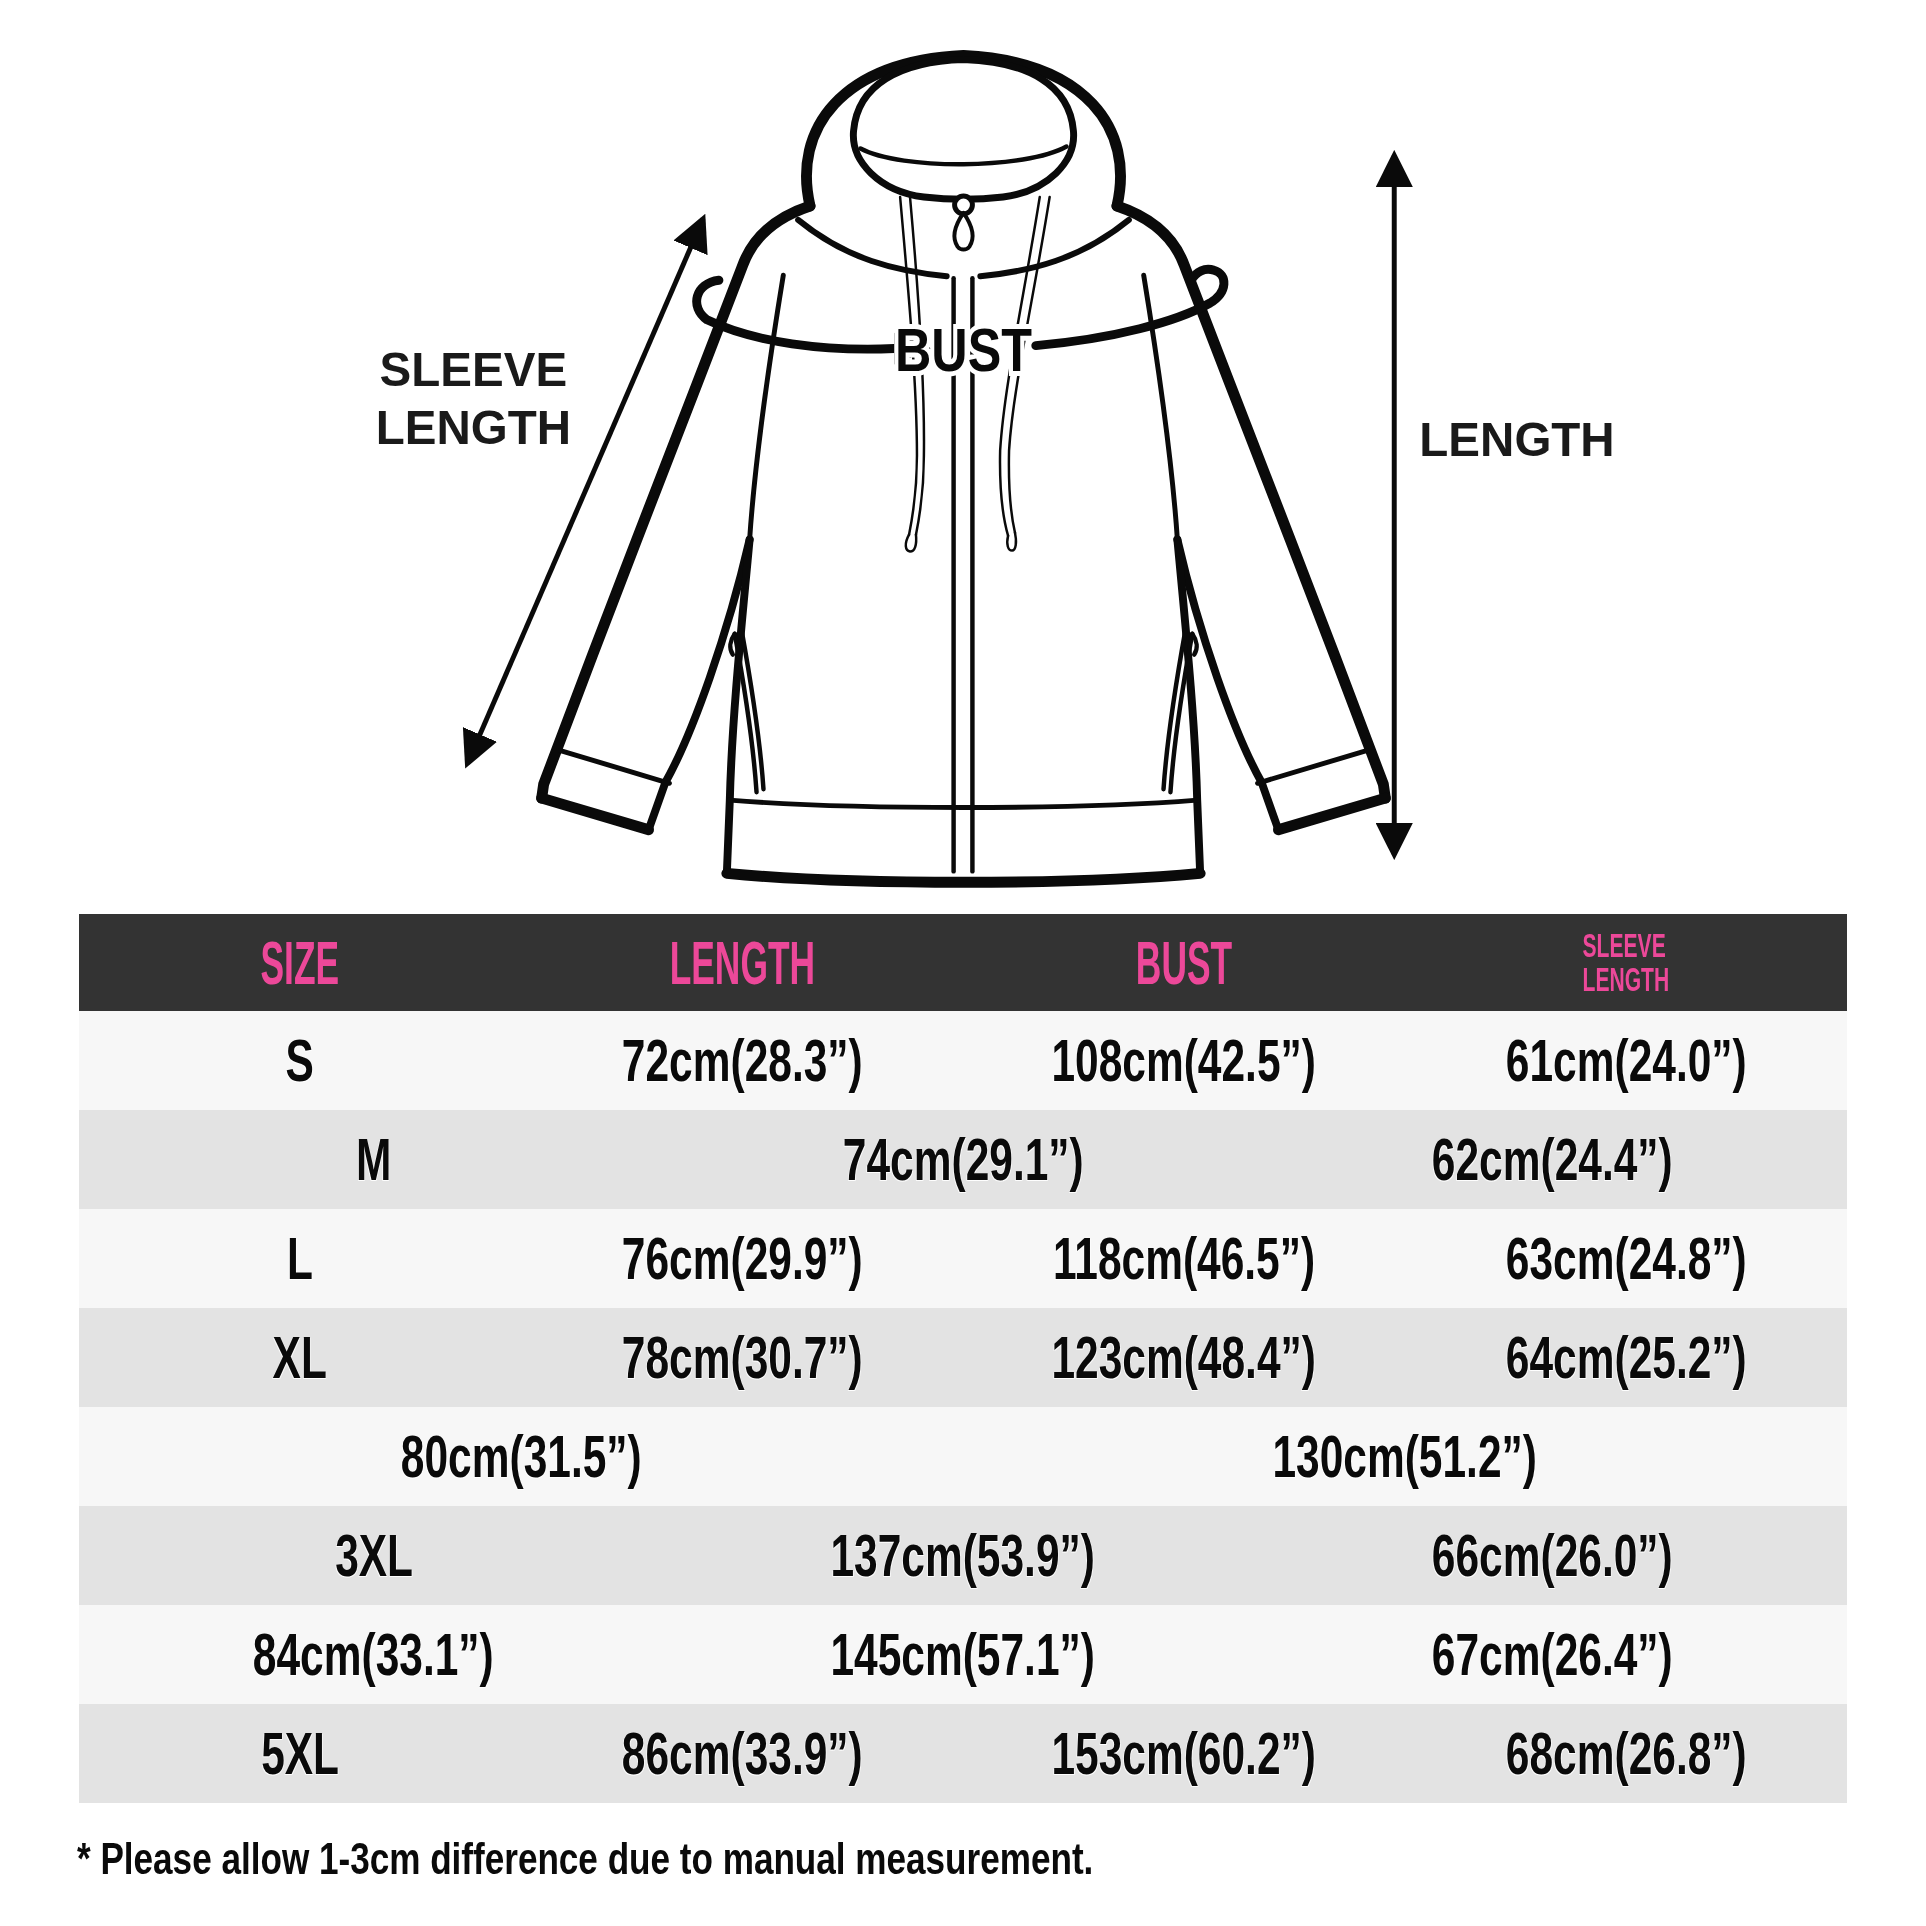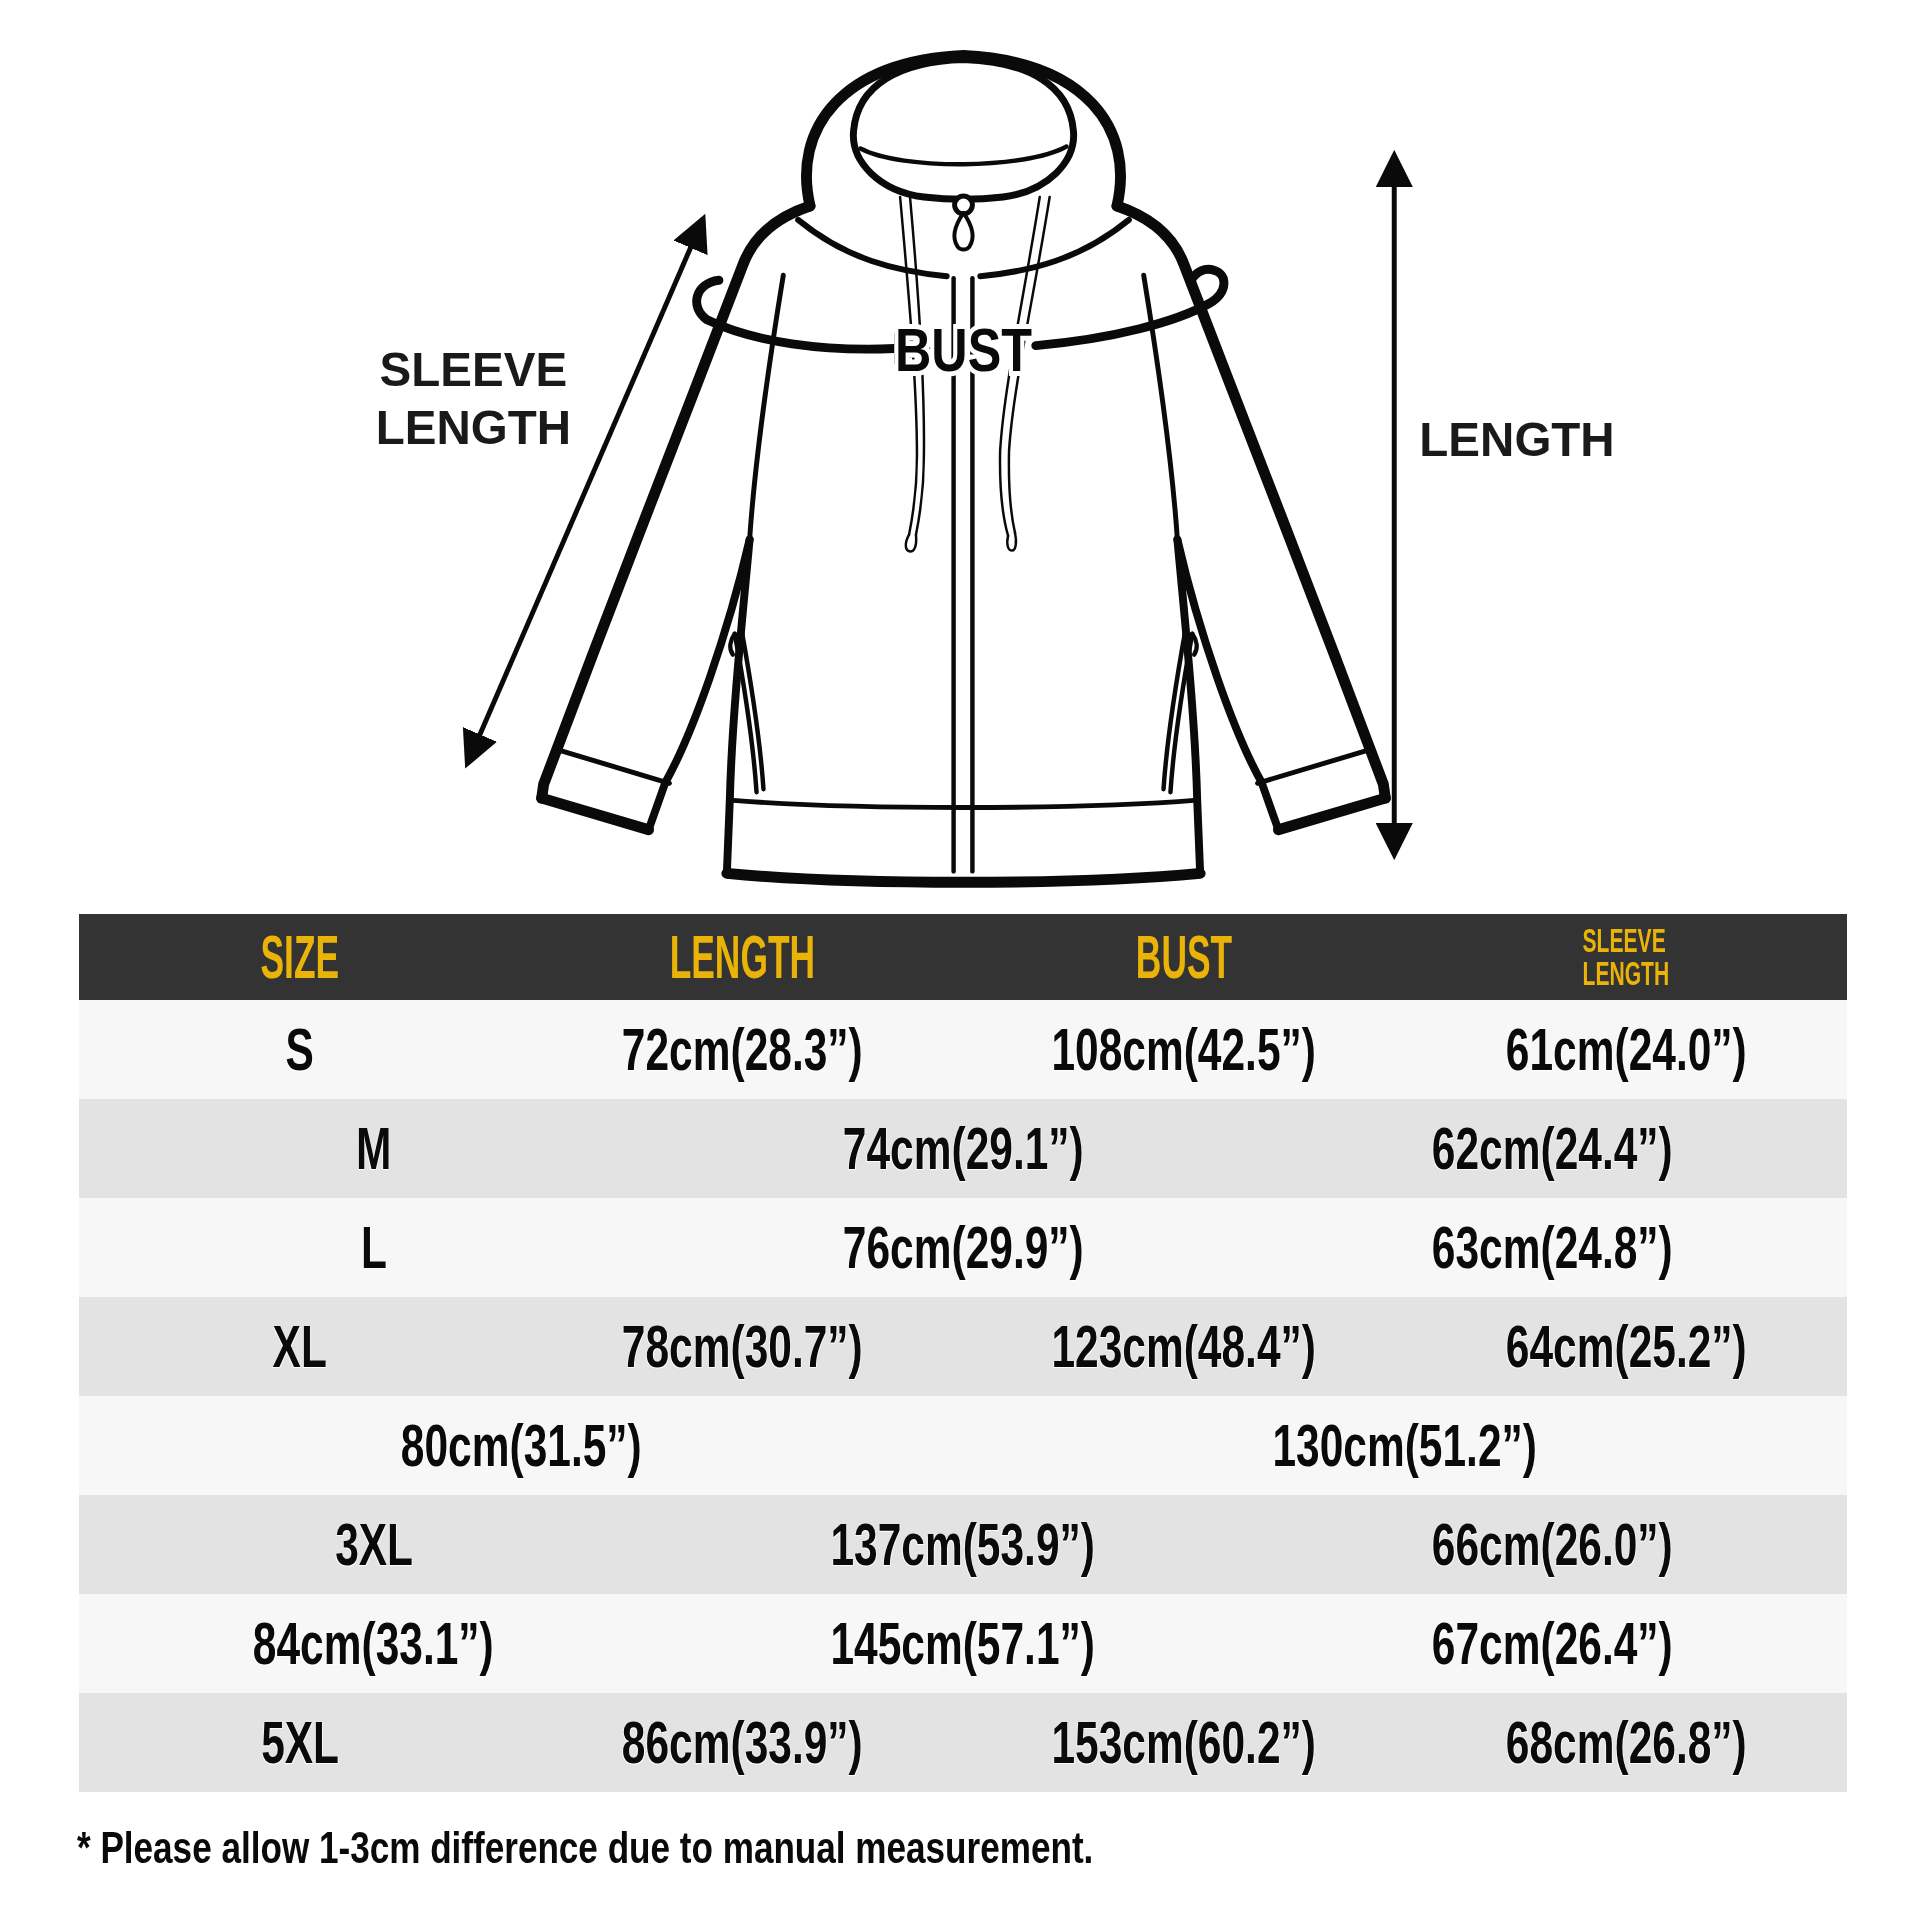--- a/index.html
+++ b/index.html
@@ -19,23 +19,23 @@
   }
   .diagram-wrap{width:1927px;height:911px;position:relative;}
   svg text{font-family:"Liberation Sans", sans-serif;}
 
   .size-table{
     margin:3px 79px 0 79px;
     width:1768px;
   }
   .thead{
     display:flex;
-    height:86px;
+    height:97px;
     background:var(--header_bg,#333);
-    color:#eab308;
+    color:#ec4899;
   }
   .trow{
     display:flex;
     height:99px;
   }
   .trow.odd{background:var(--row_light,#f7f7f7);}
   .trow.even{background:var(--row_dark,#e3e3e3);}
   .cell{
     flex:1 1 0;
     display:flex;
@@ -210,20 +210,23 @@
       </div>
   </div>
   <div class="trow odd">
     <div class="cell">
         <span class="dval">L</span>
       </div>
     <div class="cell">
         <span class="dval">76cm(29.9”)</span>
       </div>
     <div class="cell">
+        <span class="dval">118cm(46.5”)</span>
+      </div>
+    <div class="cell">
         <span class="dval">63cm(24.8”)</span>
       </div>
   </div>
   <div class="trow even">
     <div class="cell">
         <span class="dval">XL</span>
       </div>
     <div class="cell">
         <span class="dval">78cm(30.7”)</span>
       </div>

